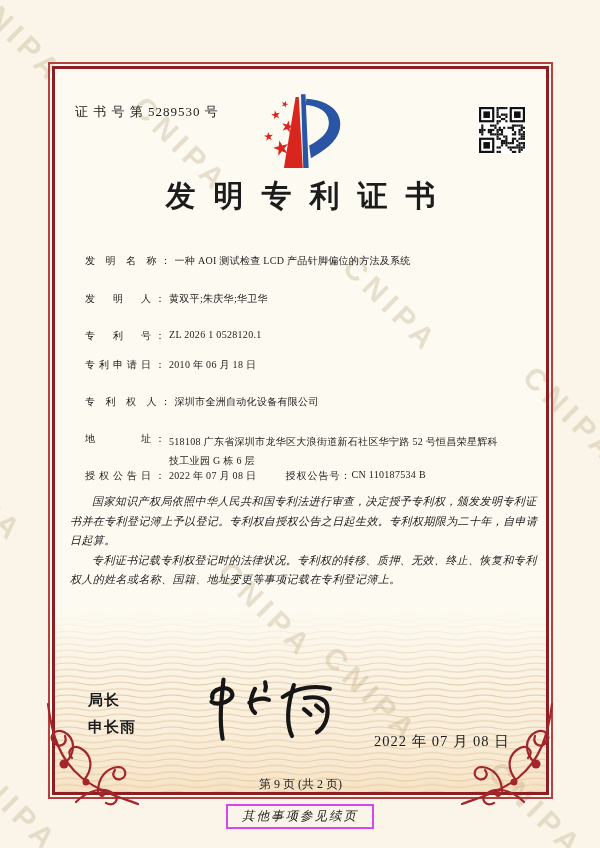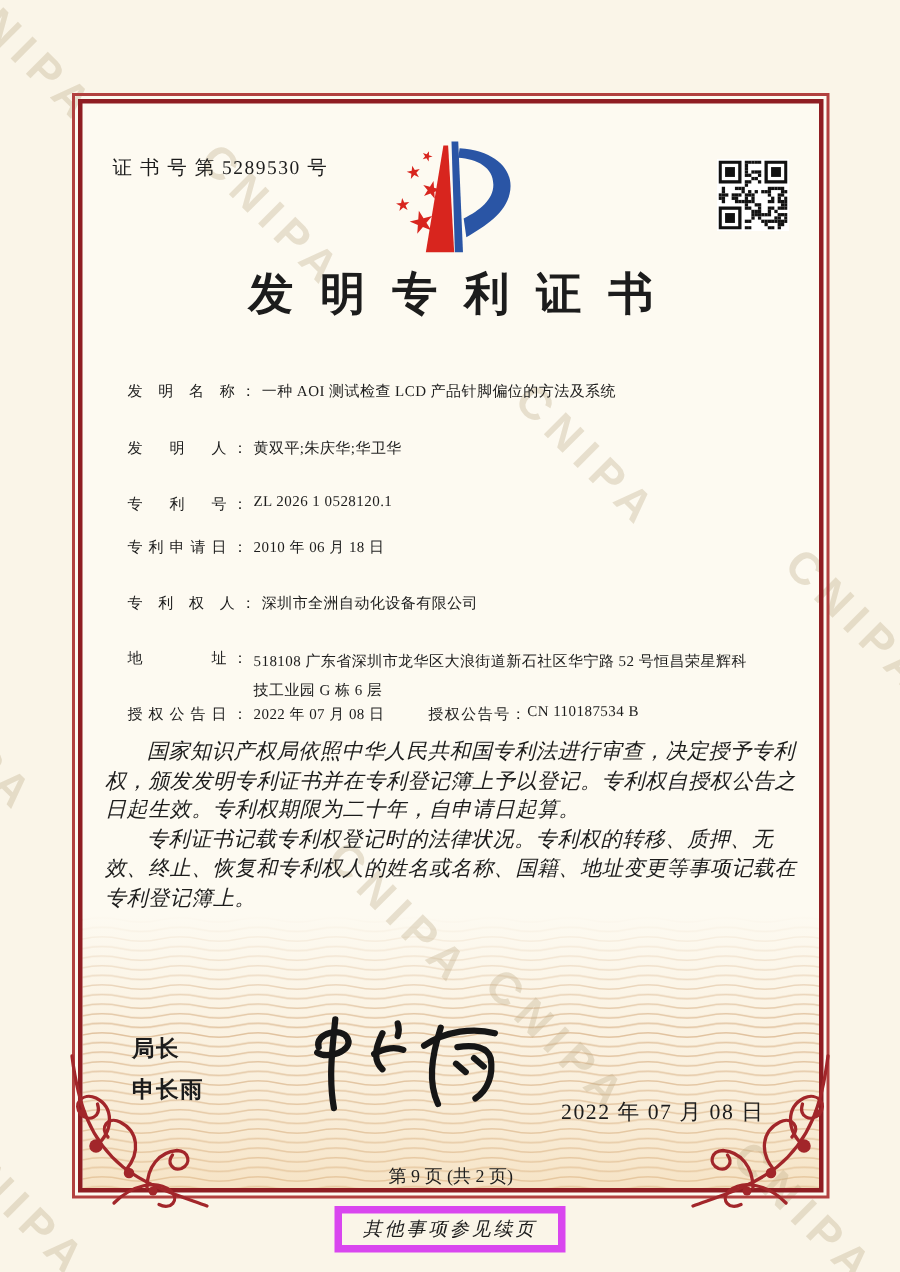--- a/index.html
+++ b/index.html
@@ -46,37 +46,37 @@
     letter-spacing:18px; text-indent:18px;
   }
   .row{ position:absolute; left:85px; font-size:10px; white-space:nowrap; }
   .lab{ display:inline-block; letter-spacing:4px; vertical-align:top; }
   .lab2{ display:inline-block; letter-spacing:1px; vertical-align:top; }
   .val{ display:inline-block; vertical-align:top; letter-spacing:0.3px; }
   .val.wrap{ white-space:normal; width:338px; line-height:19px; }
   .val.pad{ width:114px; }
   .paras{
     position:absolute; left:70px; top:492px; width:472px;
-    font-size:14px; line-height:19.5px; font-style:italic;
+    font-size:11px; line-height:19.5px; font-style:italic;
     letter-spacing:0.4px;
   }
   .paras p{ margin:0; text-indent:2em; }
   .signer{
     position:absolute; left:88px; top:686px;
     font-family:"Liberation Sans","DejaVu Sans",sans-serif;
     font-weight:600; font-size:15px; line-height:27px; letter-spacing:1px;
   }
   .sig{ position:absolute; left:192px; top:674px; }
   .issuedate{ position:absolute; left:374px; top:732px; font-size:14.5px; letter-spacing:1px; }
   .pagefooter{ position:absolute; left:48px; top:776px; width:505px; text-align:center; font-size:12px; }
   .contnote{
     position:absolute; left:0; top:804px; width:600px; text-align:center;
   }
   .contnote span{
-    display:inline-block; border:5px solid #d946ef; padding:2px 14px;
+    display:inline-block; border:2px solid #d946ef; padding:2px 14px;
     font-size:12.5px; font-style:italic; letter-spacing:2px;
   }
 </style>
 </head>
 <body>
 
 <div class="page">
 
   <div class="paper"></div>
 

